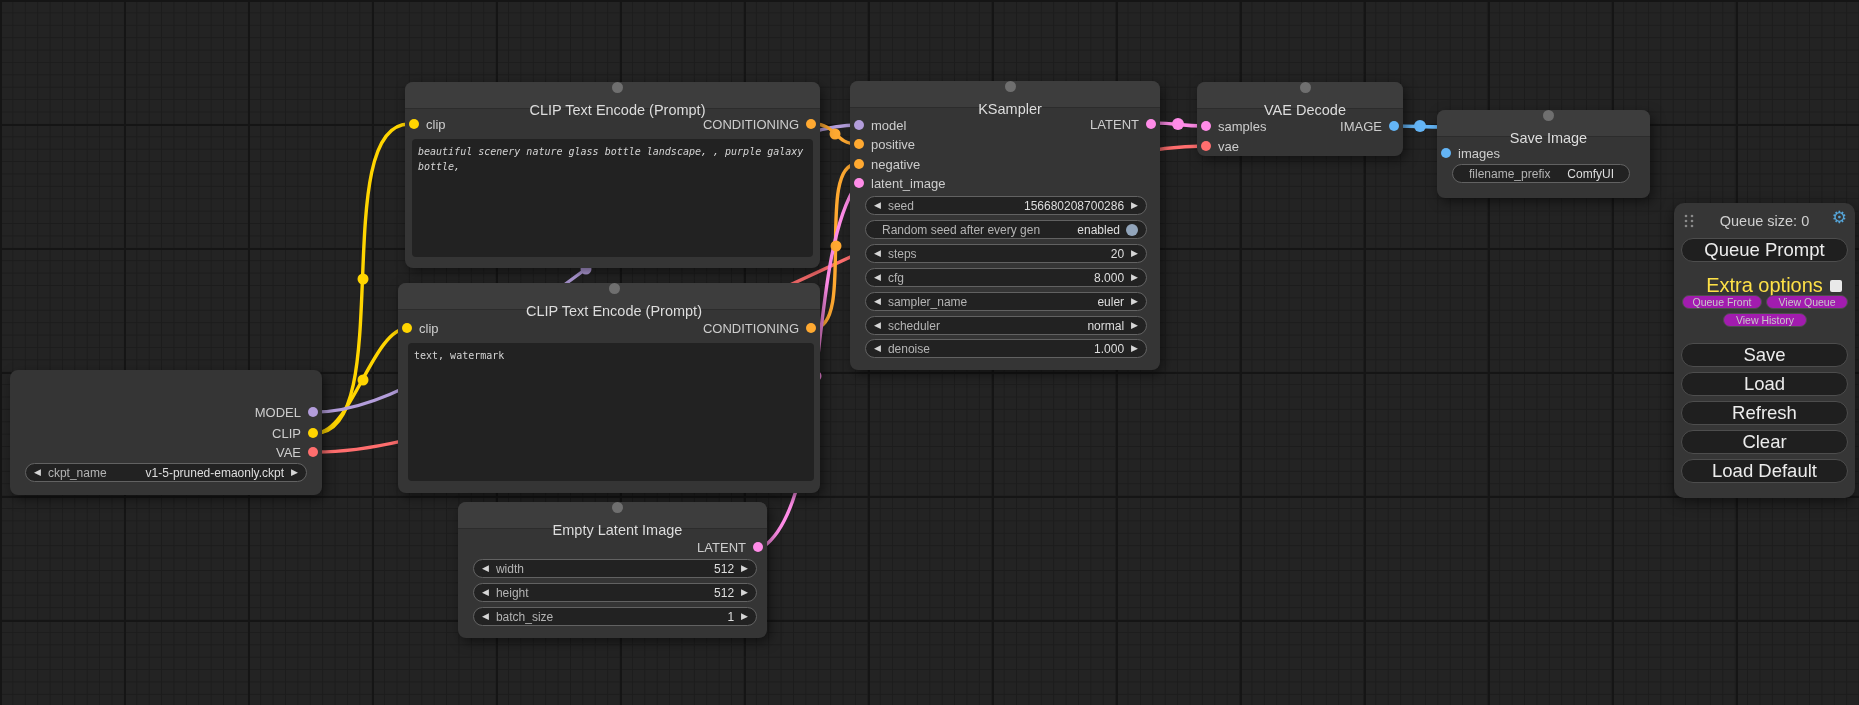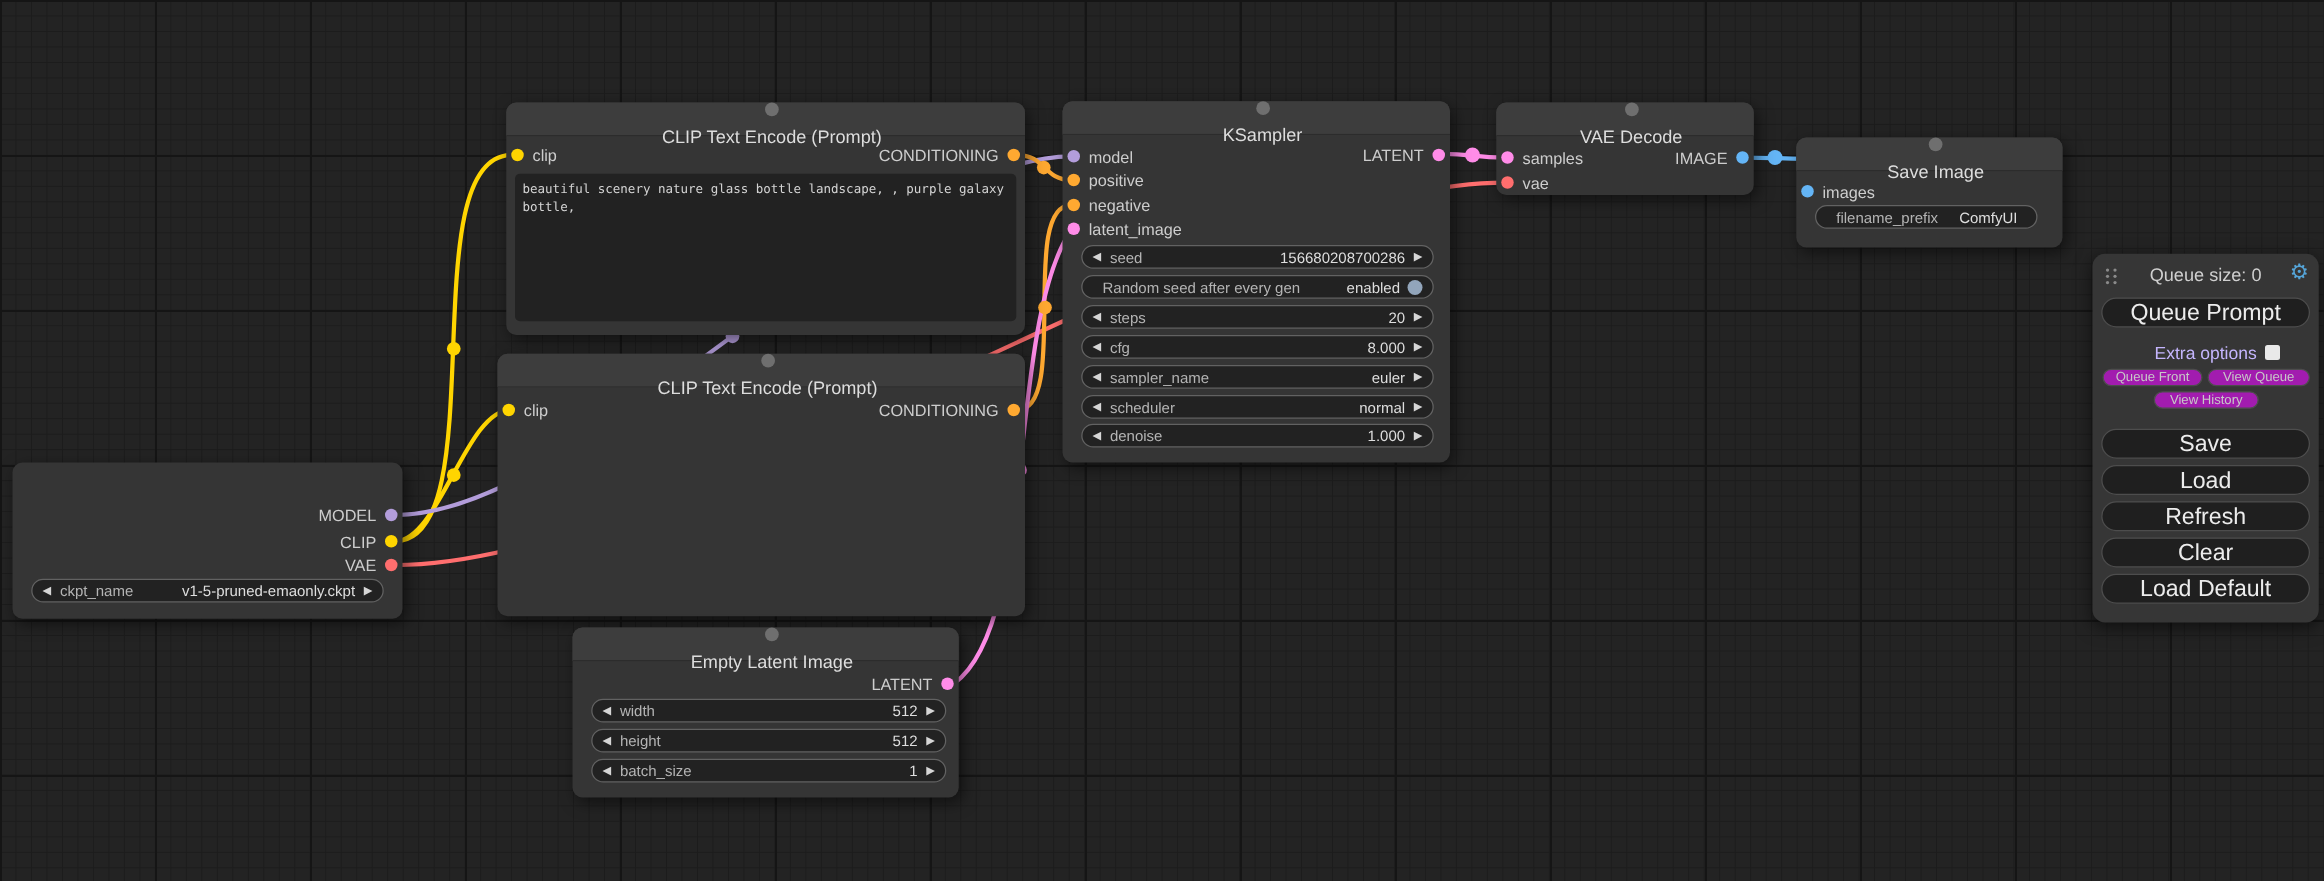--- a/index.html
+++ b/index.html
@@ -59,21 +59,21 @@
     position:absolute;left:7px;width:167px;height:24px;box-sizing:border-box;
     background:#1f1f1f;border:1px solid #4d4d4d;border-radius:12px;
     color:#ececec;font-size:18.5px;display:flex;align-items:center;justify-content:center;
     cursor:pointer;
   }
   .qsmall{
     position:absolute;height:14px;box-sizing:border-box;background:#a21caf;
     border:1px solid #4d4d4d;border-radius:8px;color:#c8c8c8;font-size:10.5px;
     display:flex;align-items:center;justify-content:center;cursor:pointer;
   }
-  .qextra{position:absolute;top:71px;left:0;right:0;display:flex;align-items:center;justify-content:center;gap:7px;font-size:14px;color:#c4b5fd;margin-left:19px;}
+  .qextra{position:absolute;top:71px;left:0;right:0;display:flex;align-items:center;justify-content:center;gap:7px;font-size:20px;color:#fde047;margin-left:19px;}
   .qcheck{width:12px;height:12px;background:#e9e9e9;border-radius:2px;cursor:pointer;}
 </style>
 </head>
 <body>
 
 <svg id="wires" width="1859" height="705">
   <g fill="none" stroke-width="3.4" stroke-linecap="round">
     <path d="M316,433 C397,433 328,124 409,124" stroke="#ffd500"></path>
     <path d="M316,433 C351,433 373,328 408,328" stroke="#ffd500"></path>
     <path d="M316,412 C469,412 704,125 857,125" stroke="#b39ddb"></path>
@@ -124,36 +124,37 @@
     <span>CLIP Text Encode (Prompt)</span>
   </div>
   <div class="port in" style="top:35px;">
     <span class="pdot" style="background-color: rgb(255, 213, 0);"></span>
     <span>clip</span>
   </div>
   <div class="port out" style="top:35px;">
     <span>CONDITIONING</span>
     <span class="pdot" style="background-color: rgb(255, 169, 49);"></span>
   </div>
-  <div class="ta" style="left:7px;top:57px;width:401px;height:118px;">beautiful scenery nature glass bottle landscape, , purple galaxy bottle,</div>
+  <div class="ta" style="left:7px;top:57px;width:401px;height:118px;font-style:italic;">beautiful scenery nature glass bottle landscape, , purple galaxy bottle,</div>
 </div>
 
 <div class="node" style="left:398px;top:283px;width:422px;height:210px;">
   <div class="ntitle">
     <span class="tdot"></span>
     <span>CLIP Text Encode (Prompt)</span>
   </div>
   <div class="port in" style="top:38px;">
     <span class="pdot" style="background-color: rgb(255, 213, 0);"></span>
     <span>clip</span>
   </div>
   <div class="port out" style="top:38px;">
     <span>CONDITIONING</span>
     <span class="pdot" style="background-color: rgb(255, 169, 49);"></span>
   </div>
+  <div class="ta" style="left:10px;top:60px;width:406px;height:138px;">text, watermark</div>
 </div>
 
 <div class="node" style="left:850px;top:81px;width:310px;height:289px;">
   <div class="ntitle">
     <span class="tdot"></span>
     <span>KSampler</span>
   </div>
   <div class="port in" style="top:37px;">
     <span class="pdot" style="background-color: rgb(179, 157, 219);"></span>
     <span>model</span>

